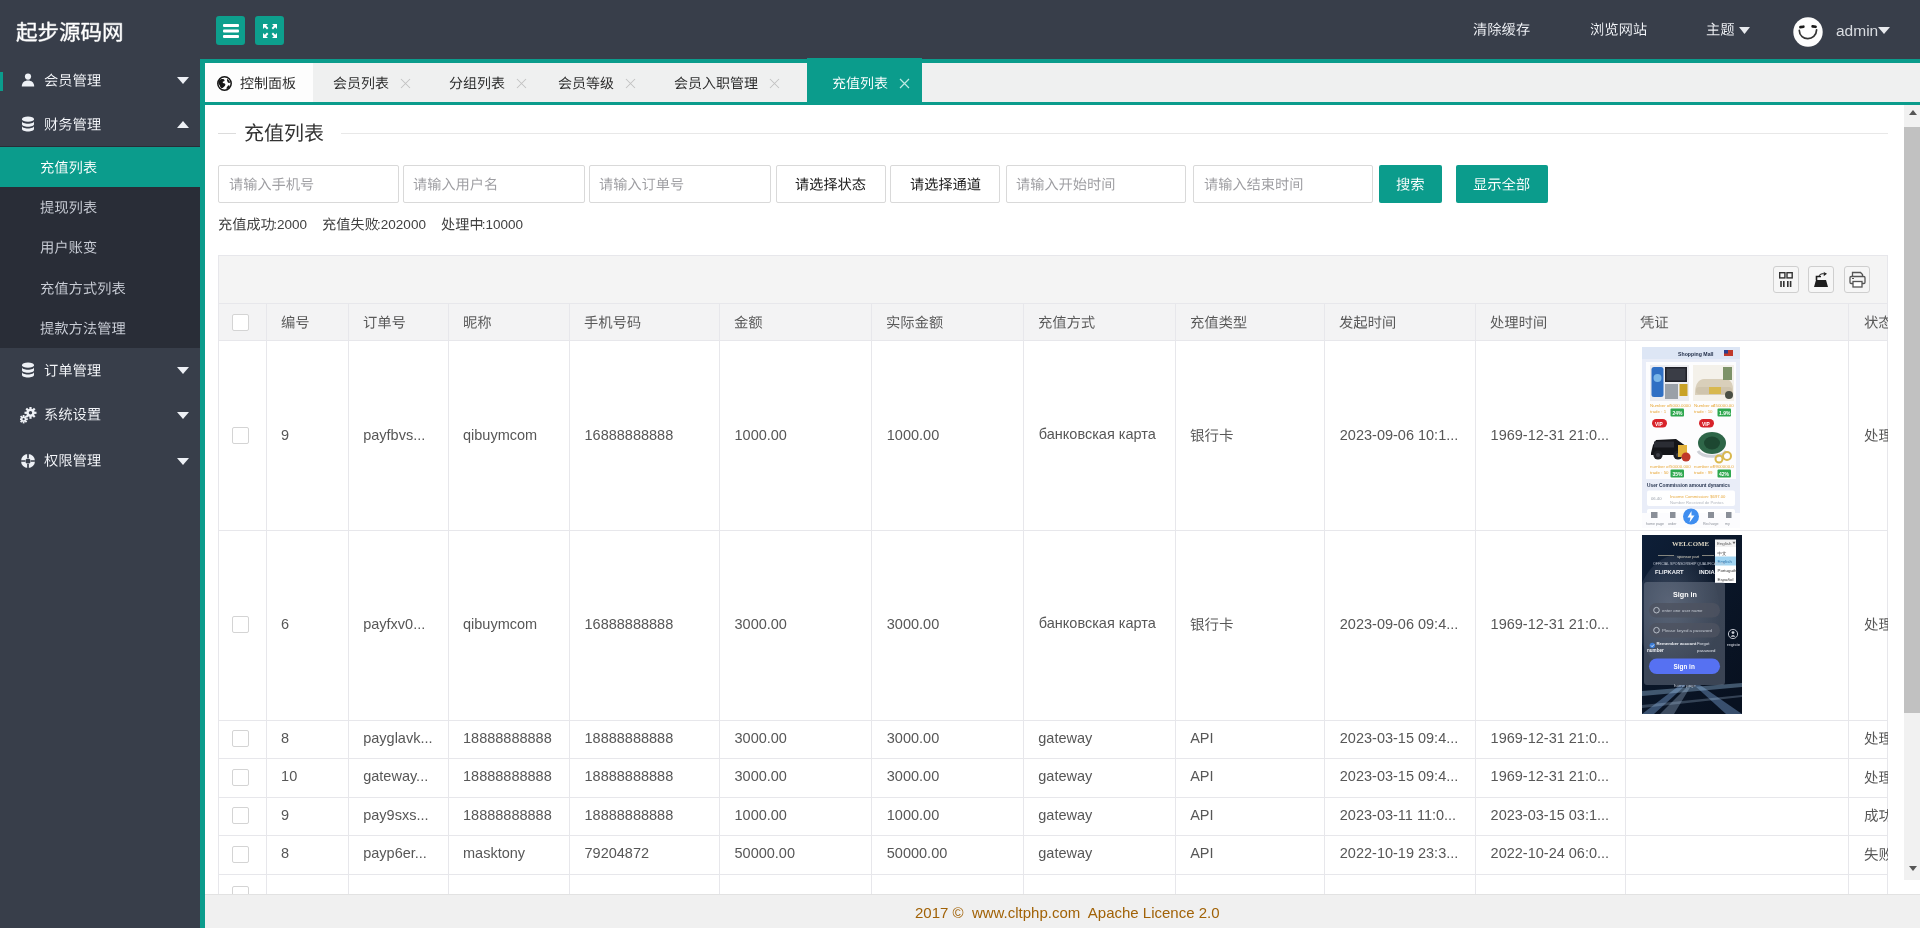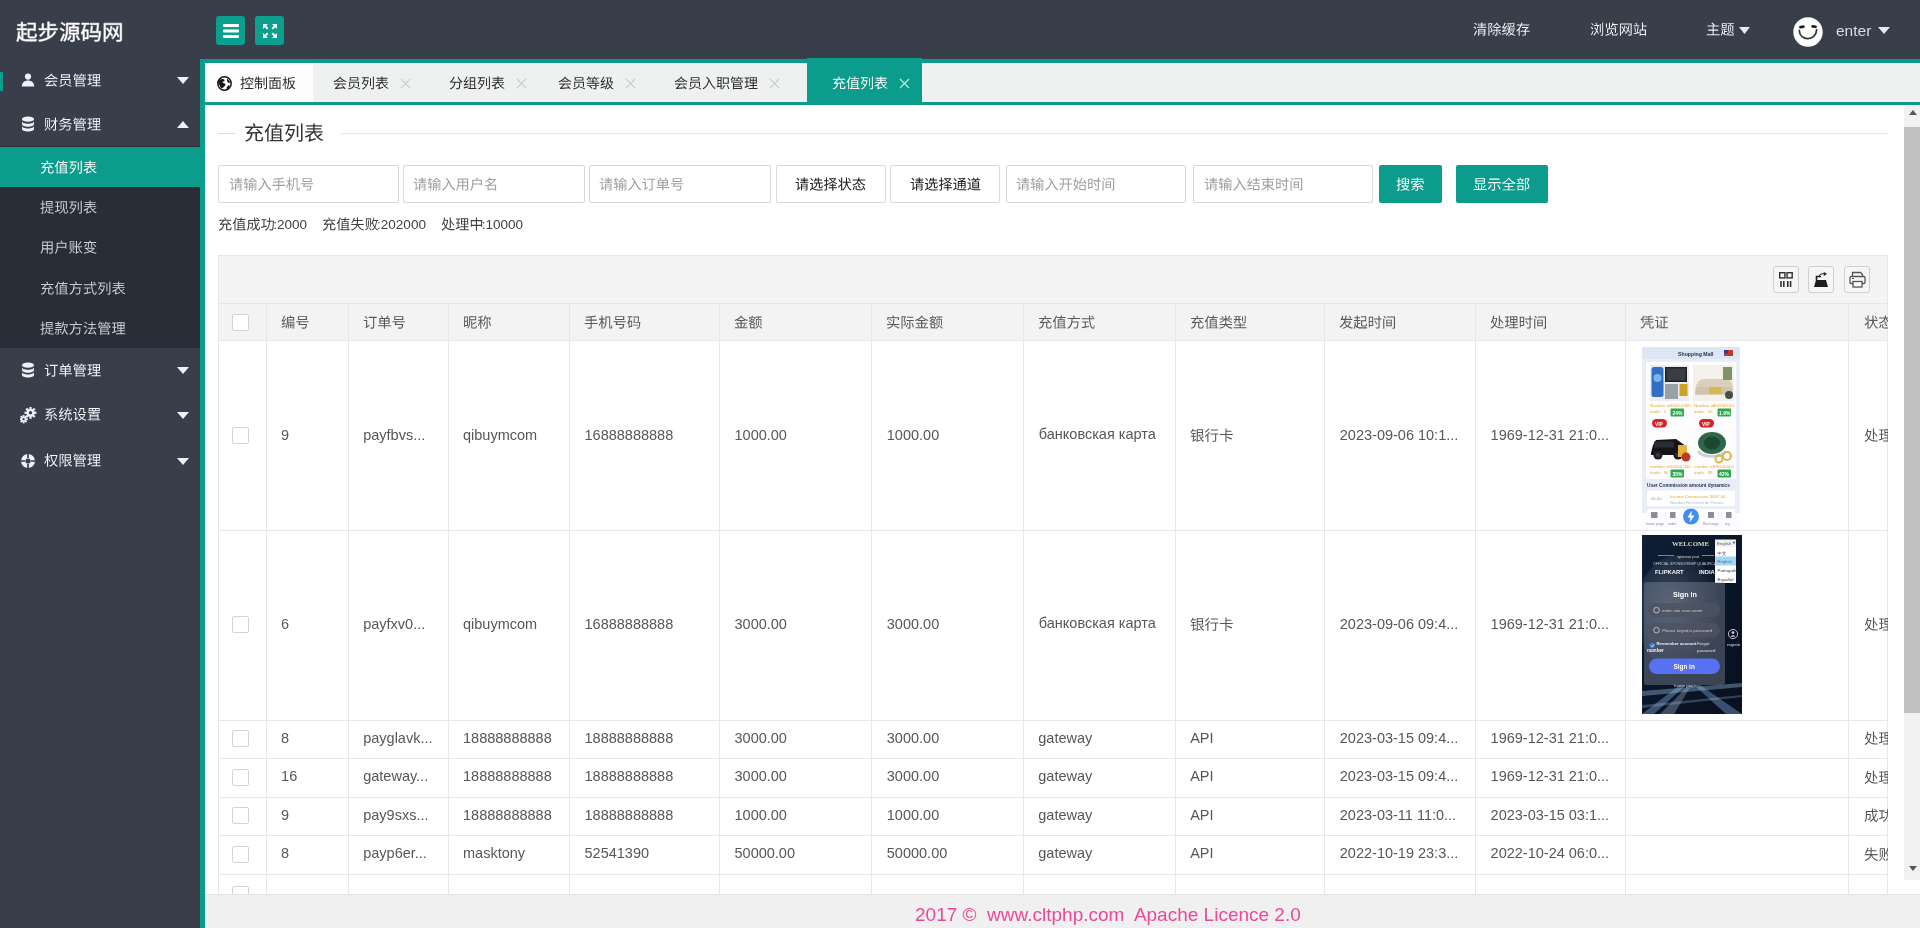--- a/index.html
+++ b/index.html
@@ -151,21 +151,21 @@
 <svg class="abs" style="left:1739px;top:27px" width="11" height="7" viewBox="0 0 11 7">
       <path d="M0 0 L11 0 L5.5 7 Z" fill="#e8eaee"></path>
     </svg>
 <svg class="abs" style="left:1793px;top:16.5px" width="30" height="30" viewBox="0 0 30 30">
       <circle cx="15" cy="15" r="14.7" fill="#fdfdfd"></circle>
       <path d="M7.2 18 C7.2 15.5 9.5 15.5 9.5 15.5" fill="none"></path>
       <rect x="6.1" y="8.6" width="5.6" height="2.6" rx="1.2" fill="#1a1a1a" transform="rotate(-8 8.9 9.9)"></rect>
       <rect x="18.3" y="8.3" width="5.6" height="2.6" rx="1.2" fill="#1a1a1a" transform="rotate(8 21.1 9.6)"></rect>
       <path d="M6.3 13.4 C6.6 24.5 23.2 24.3 23.6 12.9" fill="none" stroke="#333" stroke-width="1.7" stroke-linecap="round"></path>
     </svg>
-<div class="lat" style="left:1836px;top:21.5px;color:#d9dce1;font-size:15.5px">enter</div>
+<div class="lat" style="left:1836px;top:21.5px;color:#d9dce1;font-size:15.5px">admin</div>
 <svg class="abs" style="left:1878px;top:27px" width="12" height="7" viewBox="0 0 12 7">
       <path d="M0 0 L12 0 L6 7 Z" fill="#e8eaee"></path>
     </svg>
 <div class="abs" style="left:204.5px;top:63px;width:108px;height:39px;background:#fdfdfd"></div>
 <svg class="abs" style="left:217px;top:75.5px" width="15" height="15" viewBox="0 0 15 15">
       <circle cx="7.5" cy="7.5" r="6.7" fill="none" stroke="#151515" stroke-width="1.5"></circle>
       <path d="M2.2 4.2 C3.5 3 5.5 2.5 6.8 3.2 C8.2 4 7.6 5.4 6.4 5.6 C5.2 5.8 5.6 7.2 6.9 7.3 C8.4 7.4 8.9 8.8 7.8 9.9 L6.2 11.5 C5 12.6 3.4 11.8 3 10.2 C2.6 8.6 1.6 8.4 1.3 7 Z" fill="#151515"></path>
       <path d="M10.2 3.1 C11.6 3.8 12.6 5 13 6.4 C12.2 7.4 10.8 7 10.5 5.8 C10.2 4.8 9.6 4 10.2 3.1 Z" fill="#151515"></path>
       <path d="M11.5 9.2 C12.6 9.2 13.2 10.2 12.6 11.1 C11.9 12.1 10.8 12.9 9.8 13.3 C9.2 12.3 9.8 11.3 10.4 10.6 C10.8 10.1 11 9.2 11.5 9.2 Z" fill="#151515"></path>
     </svg>
@@ -367,21 +367,21 @@
 <div class="lat" style="left:281.1px;top:729.7px">8</div>
 <div class="lat" style="left:363.2px;top:729.7px">payglavk...</div>
 <div class="lat" style="left:463.0px;top:729.7px">18888888888</div>
 <div class="lat" style="left:584.5px;top:729.7px">18888888888</div>
 <div class="lat" style="left:734.5px;top:729.7px">3000.00</div>
 <div class="lat" style="left:886.8px;top:729.7px">3000.00</div>
 <div class="lat" style="left:1038.3px;top:729.7px">gateway</div>
 <div class="lat" style="left:1190.2px;top:729.7px">API</div>
 <div class="lat" style="left:1339.8px;top:729.7px">2023-03-15 09:4...</div>
 <div class="lat" style="left:1490.6px;top:729.7px">1969-12-31 21:0...</div>
-<div class="lat" style="left:281.1px;top:768.2px">16</div>
+<div class="lat" style="left:281.1px;top:768.2px">10</div>
 <div class="lat" style="left:363.2px;top:768.2px">gateway...</div>
 <div class="lat" style="left:463.0px;top:768.2px">18888888888</div>
 <div class="lat" style="left:584.5px;top:768.2px">18888888888</div>
 <div class="lat" style="left:734.5px;top:768.2px">3000.00</div>
 <div class="lat" style="left:886.8px;top:768.2px">3000.00</div>
 <div class="lat" style="left:1038.3px;top:768.2px">gateway</div>
 <div class="lat" style="left:1190.2px;top:768.2px">API</div>
 <div class="lat" style="left:1339.8px;top:768.2px">2023-03-15 09:4...</div>
 <div class="lat" style="left:1490.6px;top:768.2px">1969-12-31 21:0...</div>
 <div class="lat" style="left:281.1px;top:806.7px">9</div>
@@ -390,21 +390,21 @@
 <div class="lat" style="left:584.5px;top:806.7px">18888888888</div>
 <div class="lat" style="left:734.5px;top:806.7px">1000.00</div>
 <div class="lat" style="left:886.8px;top:806.7px">1000.00</div>
 <div class="lat" style="left:1038.3px;top:806.7px">gateway</div>
 <div class="lat" style="left:1190.2px;top:806.7px">API</div>
 <div class="lat" style="left:1339.8px;top:806.7px">2023-03-11 11:0...</div>
 <div class="lat" style="left:1490.6px;top:806.7px">2023-03-15 03:1...</div>
 <div class="lat" style="left:281.1px;top:845.2px">8</div>
 <div class="lat" style="left:363.2px;top:845.2px">payp6er...</div>
 <div class="lat" style="left:463.0px;top:845.2px">masktony</div>
-<div class="lat" style="left:584.5px;top:845.2px">52541390</div>
+<div class="lat" style="left:584.5px;top:845.2px">79204872</div>
 <div class="lat" style="left:734.5px;top:845.2px">50000.00</div>
 <div class="lat" style="left:886.8px;top:845.2px">50000.00</div>
 <div class="lat" style="left:1038.3px;top:845.2px">gateway</div>
 <div class="lat" style="left:1190.2px;top:845.2px">API</div>
 <div class="lat" style="left:1339.8px;top:845.2px">2022-10-19 23:3...</div>
 <div class="lat" style="left:1490.6px;top:845.2px">2022-10-24 06:0...</div>
 <div class="abs" style="left:1848px;top:303px;width:40px;height:591px;overflow:hidden">
 <svg class="cjk" style="left:15.5px;top:7.6px" width="30" height="23" viewBox="0 -16.59 30 23">
         <path d="M10.6 -11.1C11.2 -10.3 12 -9.2 12.3 -8.5L13.2 -9.1C12.8 -9.7 12.1 -10.8 11.4 -11.5ZM0.7 -9.6C1.4 -8.8 2.2 -7.7 2.5 -6.9L3.4 -7.6C3 -8.3 2.2 -9.3 1.5 -10.1ZM8.4 -12V-8.7L8.4 -7.8H5.1V-6.7H8.3C8.1 -4.4 7.3 -1.7 4.7 0.4C5 0.6 5.3 0.9 5.5 1.1C7.7 -0.7 8.7 -2.8 9.2 -4.9C9.9 -2.2 11.2 -0.1 13.1 1.1C13.3 0.8 13.7 0.4 13.9 0.2C11.7 -1 10.3 -3.6 9.7 -6.7H13.6V-7.8H9.5L9.5 -8.7V-12ZM0.5 -2.8 1.1 -1.9C1.8 -2.5 2.7 -3.3 3.5 -4.1V1.1H4.6V-12H3.5V-5.5C2.4 -4.4 1.2 -3.4 0.5 -2.8Z M19.7 -5.8C20.6 -5.4 21.6 -4.6 22.1 -4.1L23 -4.7C22.5 -5.2 21.5 -6 20.6 -6.4ZM18.2 -3.4V-0.6C18.2 0.5 18.6 0.8 20.2 0.8C20.6 0.8 23.2 0.8 23.6 0.8C25 0.8 25.3 0.4 25.5 -1.4C25.2 -1.5 24.7 -1.6 24.5 -1.8C24.4 -0.4 24.3 -0.1 23.5 -0.1C22.9 -0.1 20.7 -0.1 20.3 -0.1C19.4 -0.1 19.2 -0.2 19.2 -0.6V-3.4ZM20.2 -3.8C21 -3 22 -2 22.4 -1.3L23.3 -1.9C22.8 -2.5 21.8 -3.6 21 -4.3ZM25 -3.4C25.7 -2.1 26.5 -0.5 26.7 0.5L27.7 0.1C27.5 -0.9 26.7 -2.5 26 -3.7ZM16.5 -3.4C16.2 -2.3 15.7 -0.8 15.1 0.1L16 0.6C16.7 -0.4 17.1 -1.9 17.5 -3.1ZM21 -12.1C20.9 -11.4 20.8 -10.7 20.6 -10H15.1V-9H20.4C19.7 -7.1 18.3 -5.6 14.9 -4.8C15.2 -4.5 15.4 -4.1 15.6 -3.8C19.3 -4.8 20.8 -6.7 21.5 -9C22.6 -6.4 24.5 -4.7 27.3 -3.9C27.4 -4.2 27.7 -4.7 28 -4.9C25.4 -5.5 23.6 -6.9 22.6 -9H27.9V-10H21.8C21.9 -10.7 22 -11.4 22.1 -12.1Z" fill="#595959"></path>
       </svg>
@@ -562,13 +562,13 @@
 </svg>
 <div class="abs" style="left:1904px;top:105px;width:16px;height:775px;background:#f1f1f1"></div>
 <div class="abs" style="left:1904px;top:127px;width:16px;height:586px;background:#c1c1c1"></div>
 <svg class="abs" style="left:1908.5px;top:110px" width="8" height="5" viewBox="0 0 8 5">
       <path d="M0 5 L8 5 L4 0 Z" fill="#565656"></path>
     </svg>
 <svg class="abs" style="left:1908.5px;top:866px" width="8" height="5" viewBox="0 0 8 5">
       <path d="M0 0 L8 0 L4 5 Z" fill="#565656"></path>
     </svg>
 <div class="abs" style="left:205px;top:894px;width:1715px;height:34px;background:#f0f0f0;border-top:1px solid #e2e2e2"></div>
-<div class="lat" style="left:915px;top:904px;color:#ec4899;font-size:19px">2017 ©&nbsp; www.cltphp.com&nbsp; Apache Licence 2.0</div>
+<div class="lat" style="left:915px;top:904px;color:#a16207;font-size:15px">2017 ©&nbsp; www.cltphp.com&nbsp; Apache Licence 2.0</div>
 </div>
 </body></html>

